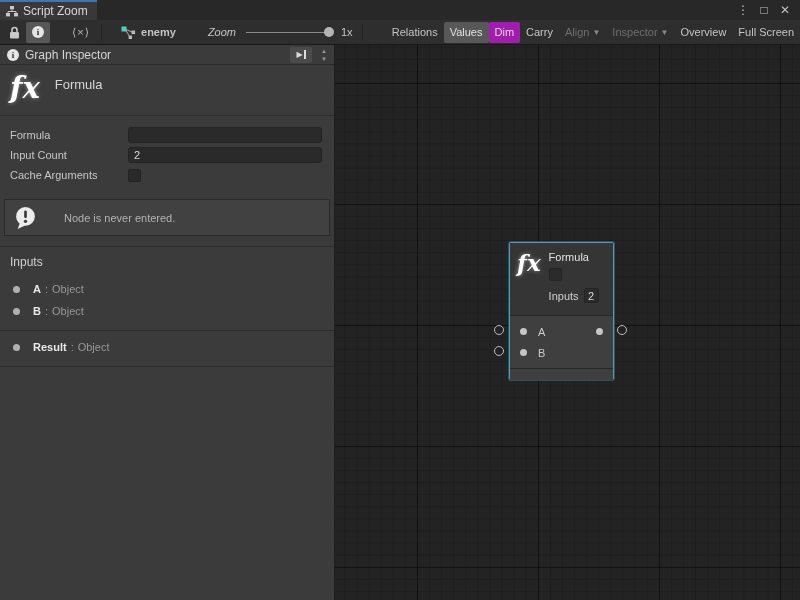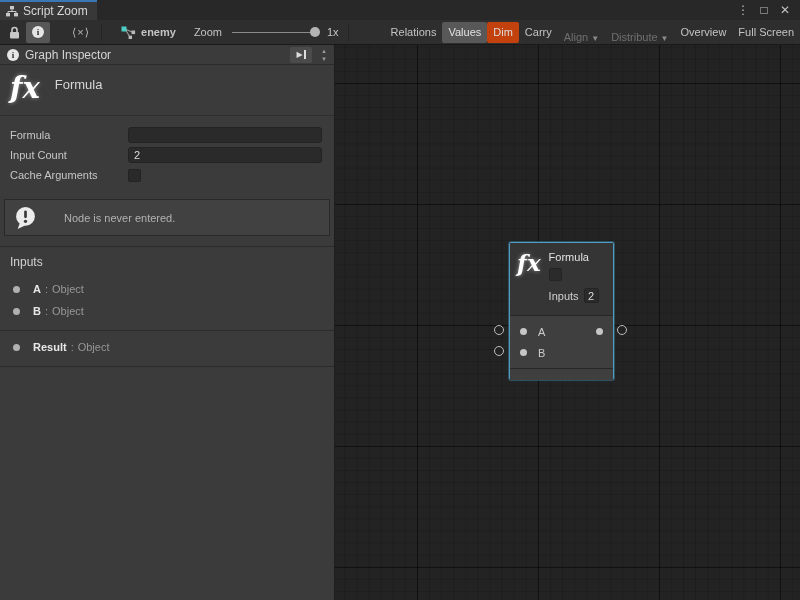--- a/index.html
+++ b/index.html
@@ -11,29 +11,29 @@
   .tabrow { height:20px; background:#282828; display:flex; align-items:stretch; flex-shrink:0; }
   .tab { width:97px; background:#383838; border-top:2px solid #3b76b5; display:flex; align-items:center; gap:5px; padding:0 6px; color:#d8d8d8; font-size:12px; cursor:default; }
   .tab svg { flex-shrink:0; }
   .winctrls { margin-left:auto; display:flex; align-items:center; gap:7px; padding-right:8px; color:#c0c0c0; font-size:12px; }
   .winctrls span { cursor:default; width:14px; text-align:center; }
 
   
   .toolbar { height:25px; background:#2e2e2e; border-bottom:1px solid #191919; display:flex; align-items:center; padding-left:3px; flex-shrink:0; color:#c4c4c4; }
   .tbtn { height:21px; display:flex; align-items:center; justify-content:center; padding:0 6px; border-radius:2px; cursor:default; white-space:nowrap; }
   .tbtn.on { background:#585858; color:#e2e2e2; }
-  .tbtn.on2 { background:#c2410c; color:#dedede; }
-  .tbtn.disabled { color:#6f6f6f;align-items:flex-end; }
+  .tbtn.on2 { background:#a21caf; color:#dedede; }
+  .tbtn.disabled { color:#6f6f6f; }
   .vsep { width:1px; height:17px; background:#242424; margin:0 5px; }
   .lockicon svg, .codeicon { opacity:.85; }
   .codeicon { font-size:11px; letter-spacing:1px; color:#cfcfcf; }
   .infobtn { background:#575757; }
   .icircle { width:12px; height:12px; border-radius:50%; background:#e6e6e6; color:#2c2c2c; font-weight:bold; font-size:9px; display:flex; align-items:center; justify-content:center; font-family:"Liberation Serif", serif; }
   .graphcrumb { display:flex; align-items:center; gap:5px; margin-left:14px;font-weight:bold; }
-  .zoomlabel { margin-left:18px; }
+  .zoomlabel { margin-left:32px;font-style:italic; }
   .slider { position:relative; width:86px; height:12px; margin-left:10px; display:flex; align-items:center; }
   .slider .track { width:100%; height:1px; background:#8b8b8b; }
   .slider .handle { position:absolute; right:-2px; top:1px; width:10px; height:10px; border-radius:50%; background:#b4b4b4; }
   .zoomval { margin-left:9px; }
   .viewbtns { margin-left:auto; display:flex; align-items:center; height:100%; }
   .ddarrow { font-size:8px; margin-left:3px; color:#8a8a8a; }
 
   
   .content { flex:1; display:flex; min-height:0; }
 
@@ -166,21 +166,21 @@
           <span>Dim</span>
         </div>
       <div class="tbtn">
           <span>Carry</span>
         </div>
       <div class="tbtn disabled">
           <span>Align</span>
           <span class="ddarrow">▼</span>
         </div>
       <div class="tbtn disabled">
-          <span>Distribute</span>
+          <span>Inspector</span>
           <span class="ddarrow">▼</span>
         </div>
       <div class="tbtn">
           <span>Overview</span>
         </div>
       <div class="tbtn">
           <span>Full Screen</span>
         </div>
     </div>
   </div>

